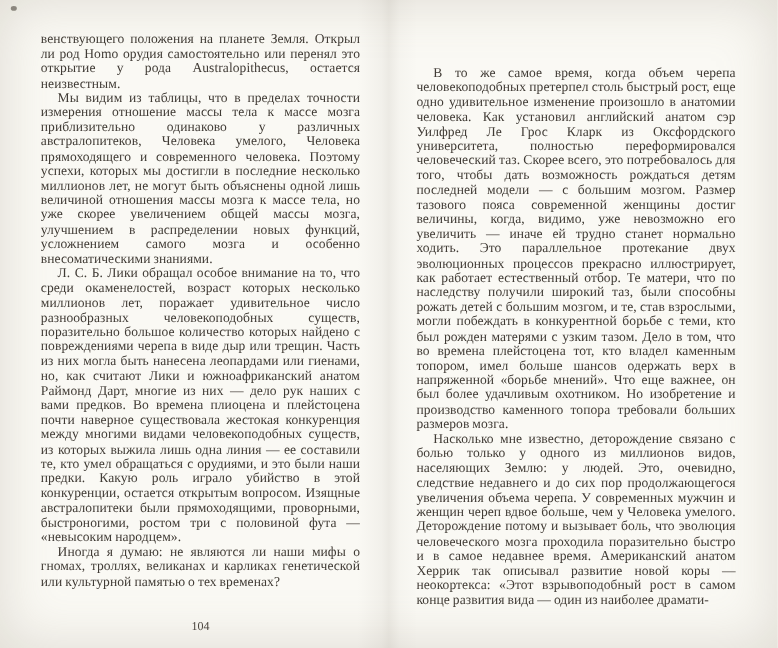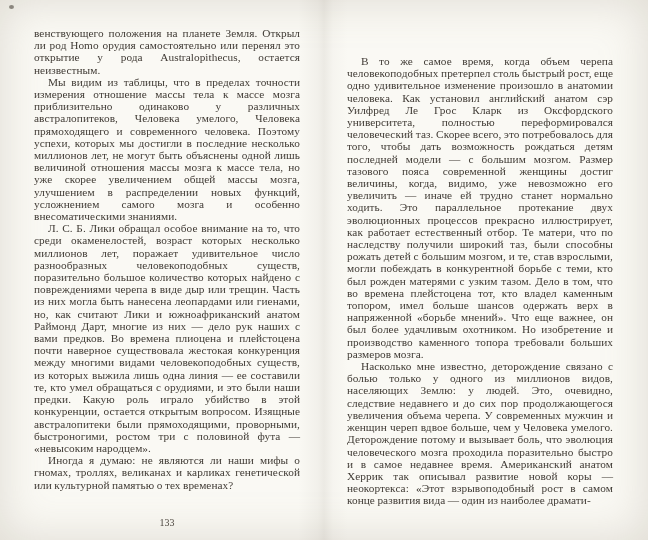--- a/index.html
+++ b/index.html
@@ -57,21 +57,21 @@
 
   <div class="speck"></div>
 
   <div class="page page-left">
     <div class="page-text">
       <p class="no-indent">венствующего положения на планете Земля. Открыл ли род Homo орудия самостоятельно или перенял это открытие у рода Australopithecus, остается неизвестным.</p>
       <p>Мы видим из таблицы, что в пределах точности измерения отношение массы тела к массе мозга приблизительно одинаково у различных австралопитеков, Человека умелого, Человека прямоходящего и современного человека. Поэтому успехи, которых мы достигли в последние несколько миллионов лет, не могут быть объяснены одной лишь величиной отношения массы мозга к массе тела, но уже скорее увеличением общей массы мозга, улучшением в распределении новых функций, усложнением самого мозга и особенно внесоматическими знаниями.</p>
       <p>Л. С. Б. Лики обращал особое внимание на то, что среди окаменелостей, возраст которых несколько миллионов лет, поражает удивительное число разнообразных человекоподобных существ, поразительно большое количество которых найдено с повреждениями черепа в виде дыр или трещин. Часть из них могла быть нанесена леопардами или гиенами, но, как считают Лики и южноафриканский анатом Раймонд Дарт, многие из них — дело рук наших с вами предков. Во времена плиоцена и плейстоцена почти наверное существовала жестокая конкуренция между многими видами человекоподобных существ, из которых выжила лишь одна линия — ее составили те, кто умел обращаться с орудиями, и это были наши предки. Какую роль играло убийство в этой конкуренции, остается открытым вопросом. Изящные австралопитеки были прямоходящими, проворными, быстроногими, ростом три с половиной фута — «невысоким народцем».</p>
       <p>Иногда я думаю: не являются ли наши мифы о гномах, троллях, великанах и карликах генетической или культурной памятью о тех временах?</p>
     </div>
-    <div class="page-number">133</div>
+    <div class="page-number">104</div>
   </div>
 
   <div class="page page-right">
     <div class="page-text">
       <p>В то же самое время, когда объем черепа человекоподобных претерпел столь быстрый рост, еще одно удивительное изменение произошло в анатомии человека. Как установил английский анатом сэр Уилфред Ле Грос Кларк из Оксфордского университета, полностью переформировался человеческий таз. Скорее всего, это потребовалось для того, чтобы дать возможность рождаться детям последней модели — с большим мозгом. Размер тазового пояса современной женщины достиг величины, когда, видимо, уже невозможно его увеличить — иначе ей трудно станет нормально ходить. Это параллельное протекание двух эволюционных процессов прекрасно иллюстрирует, как работает естественный отбор. Те матери, что по наследству получили широкий таз, были способны рожать детей с большим мозгом, и те, став взрослыми, могли побеждать в конкурентной борьбе с теми, кто был рожден матерями с узким тазом. Дело в том, что во времена плейстоцена тот, кто владел каменным топором, имел больше шансов одержать верх в напряженной «борьбе мнений». Что еще важнее, он был более удачливым охотником. Но изобретение и производство каменного топора требовали больших размеров мозга.</p>
       <p>Насколько мне известно, деторождение связано с болью только у одного из миллионов видов, населяющих Землю: у людей. Это, очевидно, следствие недавнего и до сих пор продолжающегося увеличения объема черепа. У современных мужчин и женщин череп вдвое больше, чем у Человека умелого. Деторождение потому и вызывает боль, что эволюция человеческого мозга проходила поразительно быстро и в самое недавнее время. Американский анатом Херрик так описывал развитие новой коры — неокортекса: «Этот взрывоподобный рост в самом конце развития вида — один из наиболее драмати-</p>
     </div>
     <div class="page-number">121</div>
   </div>
 

